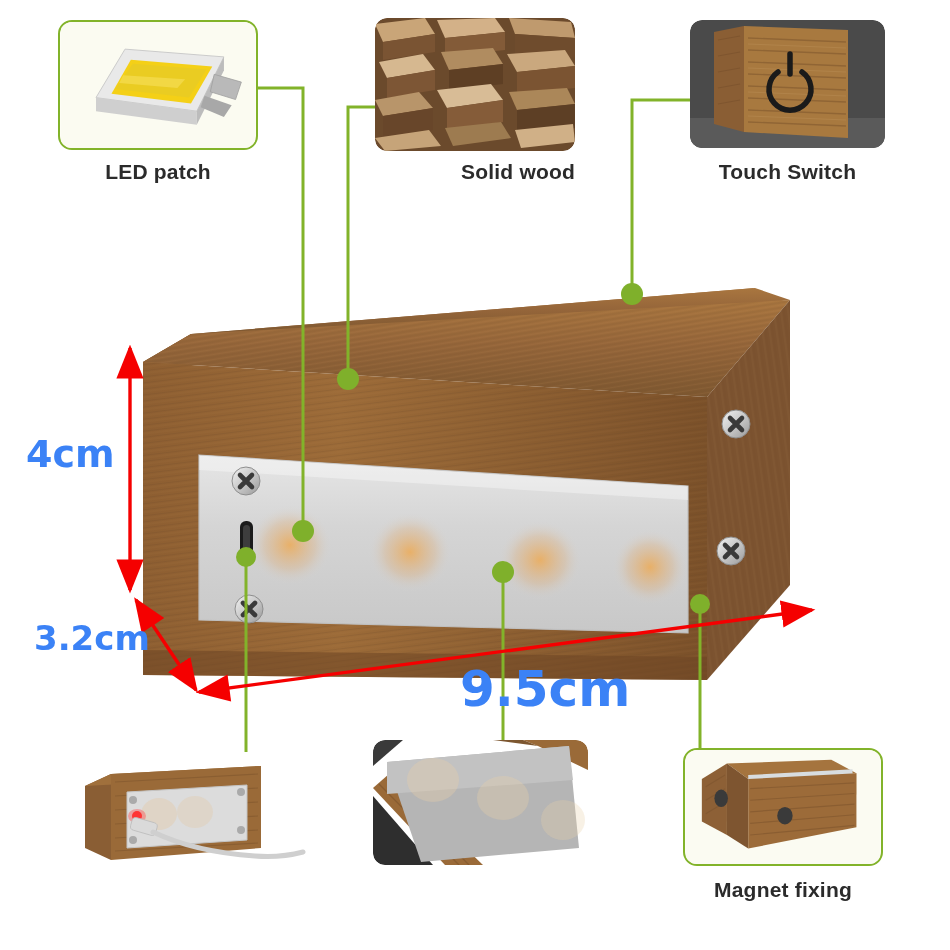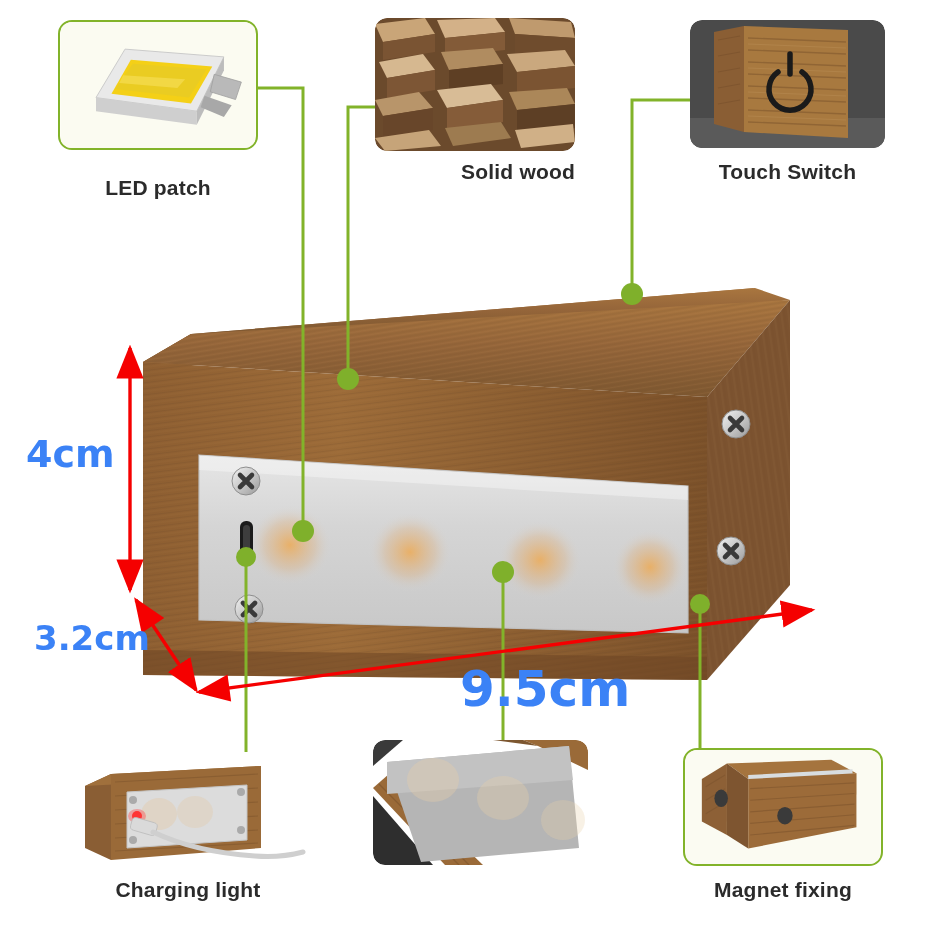--- a/index.html
+++ b/index.html
@@ -171,21 +171,21 @@
         <polygon points="28,72 132,86 132,100 28,86" fill="#cfcfcf"></polygon>
         <polygon points="132,86 160,30 160,44 132,100" fill="#bcbcbc"></polygon>
         <polygon points="44,68 64,33 148,40 126,78" fill="#f4d017"></polygon>
         <polygon points="48,63 66,37 142,43 124,72" fill="#e8cb24" opacity="0.85"></polygon>
         <polygon points="56,49 120,53 112,62 52,57" fill="#f7e05c" opacity="0.6"></polygon>
         <polygon points="150,48 178,56 172,74 146,66" fill="#b9b9b9" stroke="#9e9e9e" stroke-width="0.8"></polygon>
         <polygon points="140,70 168,80 160,92 136,82" fill="#a8a8a8"></polygon>
       </g>
     </svg>
   </div>
-  <div class="callout-label" style="left:58px;top:176px;width:200px;">LED patch</div>
+  <div class="callout-label" style="left:58px;top:160px;width:200px;">LED patch</div>
 
   <div class="plain-box" style="left:375px;top:18px;width:200px;height:133px;border-radius:12px;">
     <svg class="imgwrap" viewBox="0 0 200 133">
       <clipPath id="swClip">
           <rect x="0" y="0" width="200" height="133" rx="12"></rect>
         </clipPath>
       <g clip-path="url(#swClip)">
         <rect width="200" height="133" fill="#6b4a2c"></rect>
         <g>
           <polygon points="0,6 50,0 60,16 8,24" fill="#c9a578"></polygon>
@@ -280,21 +280,20 @@
       <circle cx="58" cy="48" r="4" fill="#aaa"></circle>
         <circle cx="166" cy="40" r="4" fill="#aaa"></circle>
       <circle cx="58" cy="88" r="4" fill="#aaa"></circle>
         <circle cx="166" cy="78" r="4" fill="#aaa"></circle>
       <circle cx="62" cy="64" r="5" fill="#ff2a2a"></circle>
       <ellipse cx="62" cy="64" rx="9" ry="7" fill="#ff4444" opacity="0.4"></ellipse>
       <rect x="56" y="68" width="26" height="13" rx="4" fill="#dadada" stroke="#bdbdbd" stroke-width="0.8" transform="rotate(16 69 74)"></rect>
       <path d="M78,80 Q120,100 180,104 Q205,106 228,100" fill="none" stroke="#cfcfcf" stroke-width="5" stroke-linecap="round"></path>
     </svg>
   </div>
-  <div class="callout-label" style="left:68px;top:878px;width:240px;">Charging light</div>
 
   <div class="plain-box" style="left:373px;top:740px;width:215px;height:125px;border-radius:12px;">
     <svg class="imgwrap" viewBox="0 0 215 125">
       <clipPath id="lsClip">
           <rect x="0" y="0" width="215" height="125" rx="12"></rect>
         </clipPath>
       <g clip-path="url(#lsClip)">
         <rect width="215" height="125" fill="#ffffff"></rect>
         <polygon points="0,0 30,0 0,26" fill="#3a3a3a"></polygon>
         <polygon points="150,0 215,0 215,30 165,6" fill="#9a6a38"></polygon>

